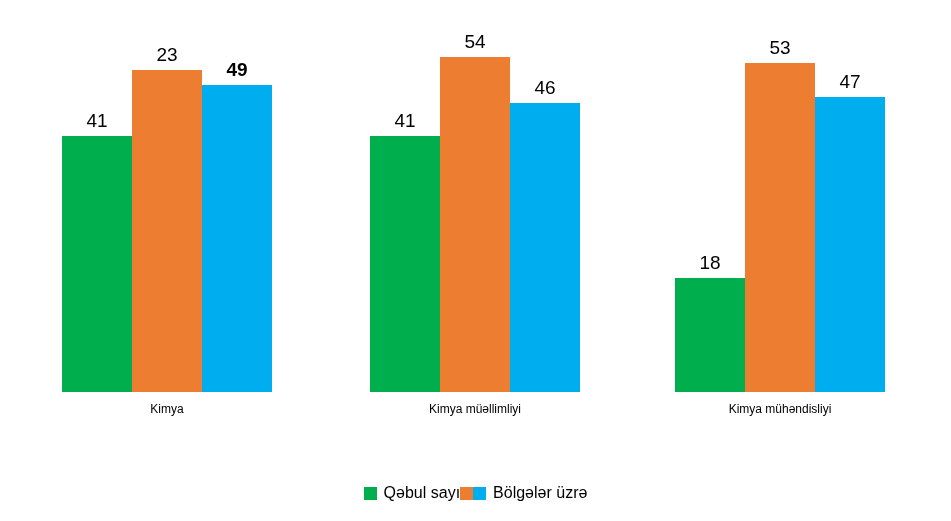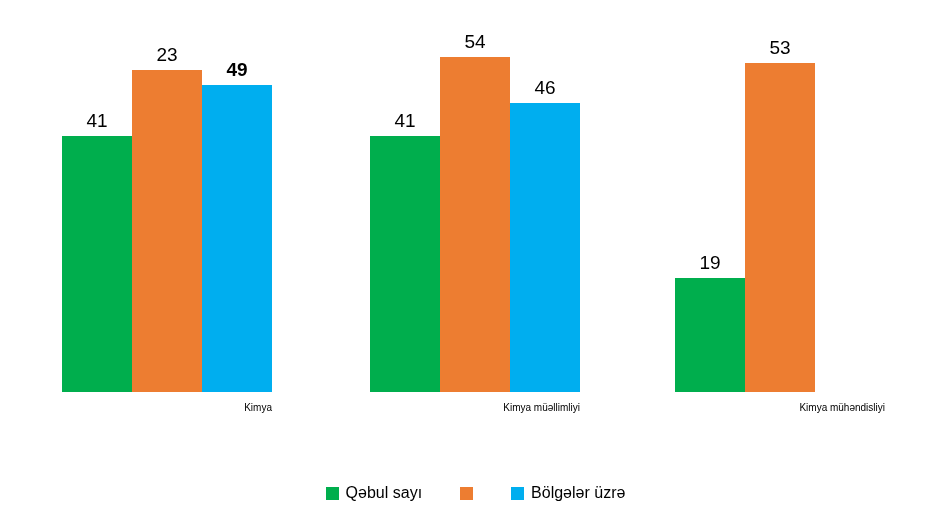--- a/index.html
+++ b/index.html
@@ -65,37 +65,36 @@
     position: absolute;
     left: 0;
     top: 398px;
     width: 951px;
     height: 32px;
   }
   .category-label {
     position: absolute;
     top: 4px;
     width: 210px;
-    text-align: right;
-    font-size: 10px;
+    text-align: center;
+    font-size: 12px;
     color: #000000;
     white-space: nowrap;
   }
   
   #legend {
     position: absolute;
     left: 0;
     top: 478px;
     width: 951px;
     height: 30px;
     display: flex;
     flex-direction: row;
     justify-content: center;
     align-items: center;
-    gap: 38px;
   }
   .legend-item {
     display: flex;
     flex-direction: row;
     align-items: center;
     gap: 7px;
   }
   .legend-swatch {
     width: 13px;
     height: 13px;
@@ -142,25 +141,29 @@
       </div>
       <div class="bar-slot s2">
         <div class="bar c-blue" style="height:289px;"></div>
         <div class="bar-label" style="bottom:295px;">46</div>
       </div>
     </div>
 
     <div class="bar-group" style="left:675px;width:210px;">
       <div class="bar-slot s0">
         <div class="bar c-green" style="height:114px;"></div>
-        <div class="bar-label" style="bottom:120px;">19</div>
+        <div class="bar-label" style="bottom:120px;">18</div>
       </div>
       <div class="bar-slot s1">
         <div class="bar c-orange" style="height:329px;"></div>
         <div class="bar-label" style="bottom:335px;text-align:center;">53</div>
+      </div>
+      <div class="bar-slot s2">
+        <div class="bar c-blue" style="height:295px;"></div>
+        <div class="bar-label" style="bottom:301px;">47</div>
       </div>
     </div>
 
   </div>
 
   <div id="category-axis">
     <div class="category-label" style="left:62px;">Kimya</div>
     <div class="category-label" style="left:370px;">Kimya müəllimliyi</div>
     <div class="category-label" style="left:675px;">Kimya mühəndisliyi</div>
   </div>

